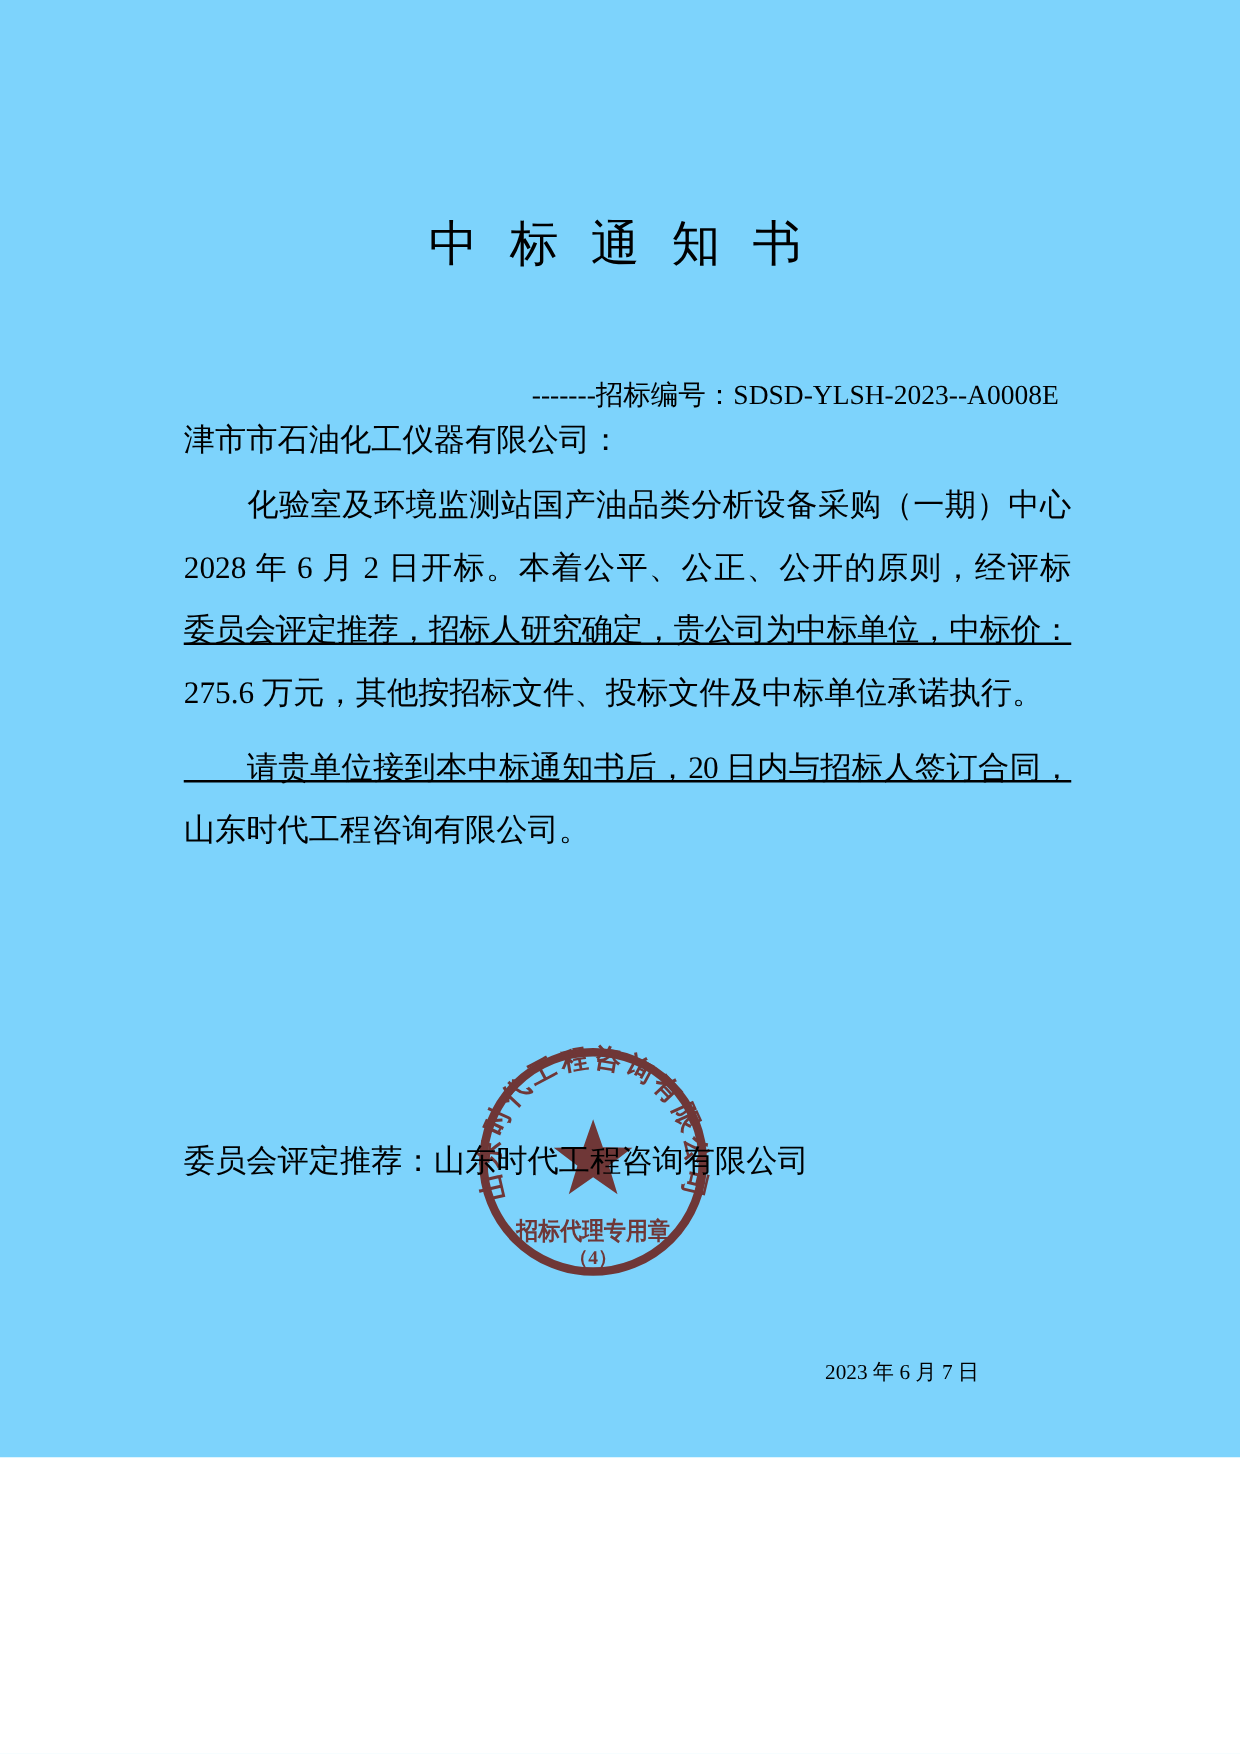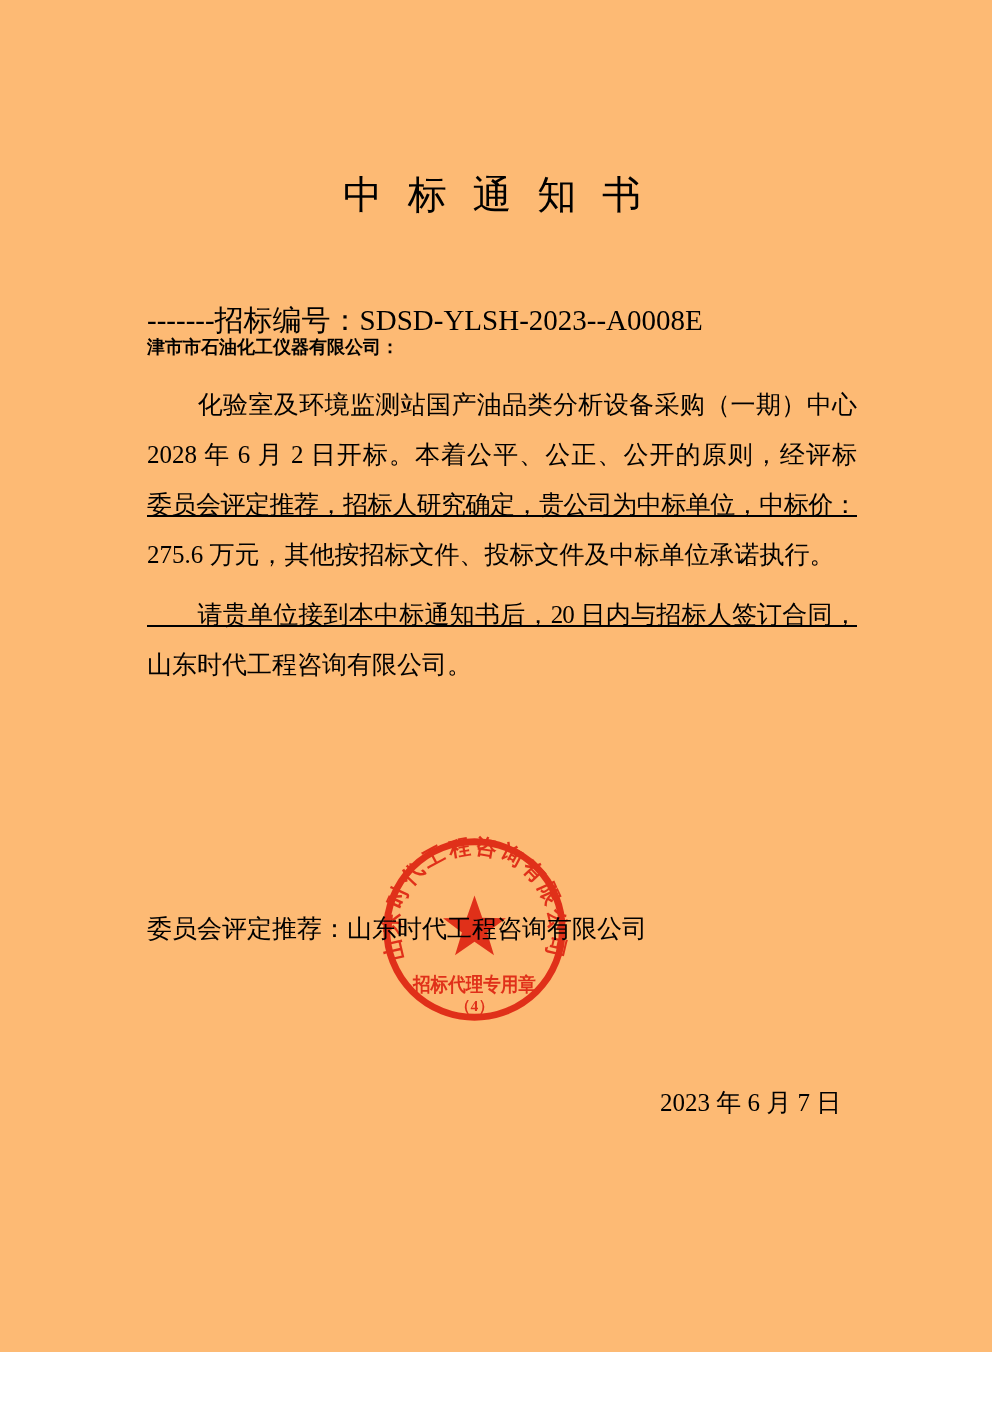--- a/index.html
+++ b/index.html
@@ -3,22 +3,22 @@
 <meta charset="utf-8">
 <style>
   html, body {
     margin: 0;
     padding: 0;
     background: #ffffff;
   }
   .page {
     position: relative;
     width: 992px;
-    height: 1352px;
-    background: #fdba74;
+    height: 1166px;
+    background: #7dd3fc;
     color: #000000;
     font-family: "Liberation Serif", "DejaVu Serif", serif;
     overflow: hidden;
   }
   .doc-title {
     position: absolute;
     top: 168px;
     left: 0;
     width: 100%;
     margin: 0;
@@ -26,32 +26,31 @@
     font-size: 39px;
     font-weight: 400;
     letter-spacing: 8px;
     white-space: pre;
   }
   .bid-line {
     position: absolute;
     top: 301px;
     left: 147px;
     width: 700px;
-    text-align: left;
-    font-size: 29px;
+    text-align: right;
+    font-size: 22px;
     white-space: nowrap;
     font-family: Liberation Serif, serif;
   }
   .recipient {
     position: absolute;
     top: 335px;
     left: 147px;
-    font-size: 18px;
+    font-size: 25px;
     white-space: nowrap;
-    font-weight: bold;
   }
   .body-block {
     position: absolute;
     top: 380px;
     left: 147px;
     width: 710px;
     font-size: 25px;
   }
   .line {
     height: 50px;
@@ -88,21 +87,21 @@
     opacity: 0.92;
   }
   .stamp text {
     font-family: "Liberation Serif", "DejaVu Serif", serif;
     font-weight: bold;
   }
   .doc-date {
     position: absolute;
     top: 1086px;
     left: 660px;
-    font-size: 25px;
+    font-size: 17px;
     white-space: nowrap;
   }
 </style>
 </head>
 <body>
 
 <div class="page">
 
   <h1 class="doc-title">中 标 通 知 书</h1>
 

